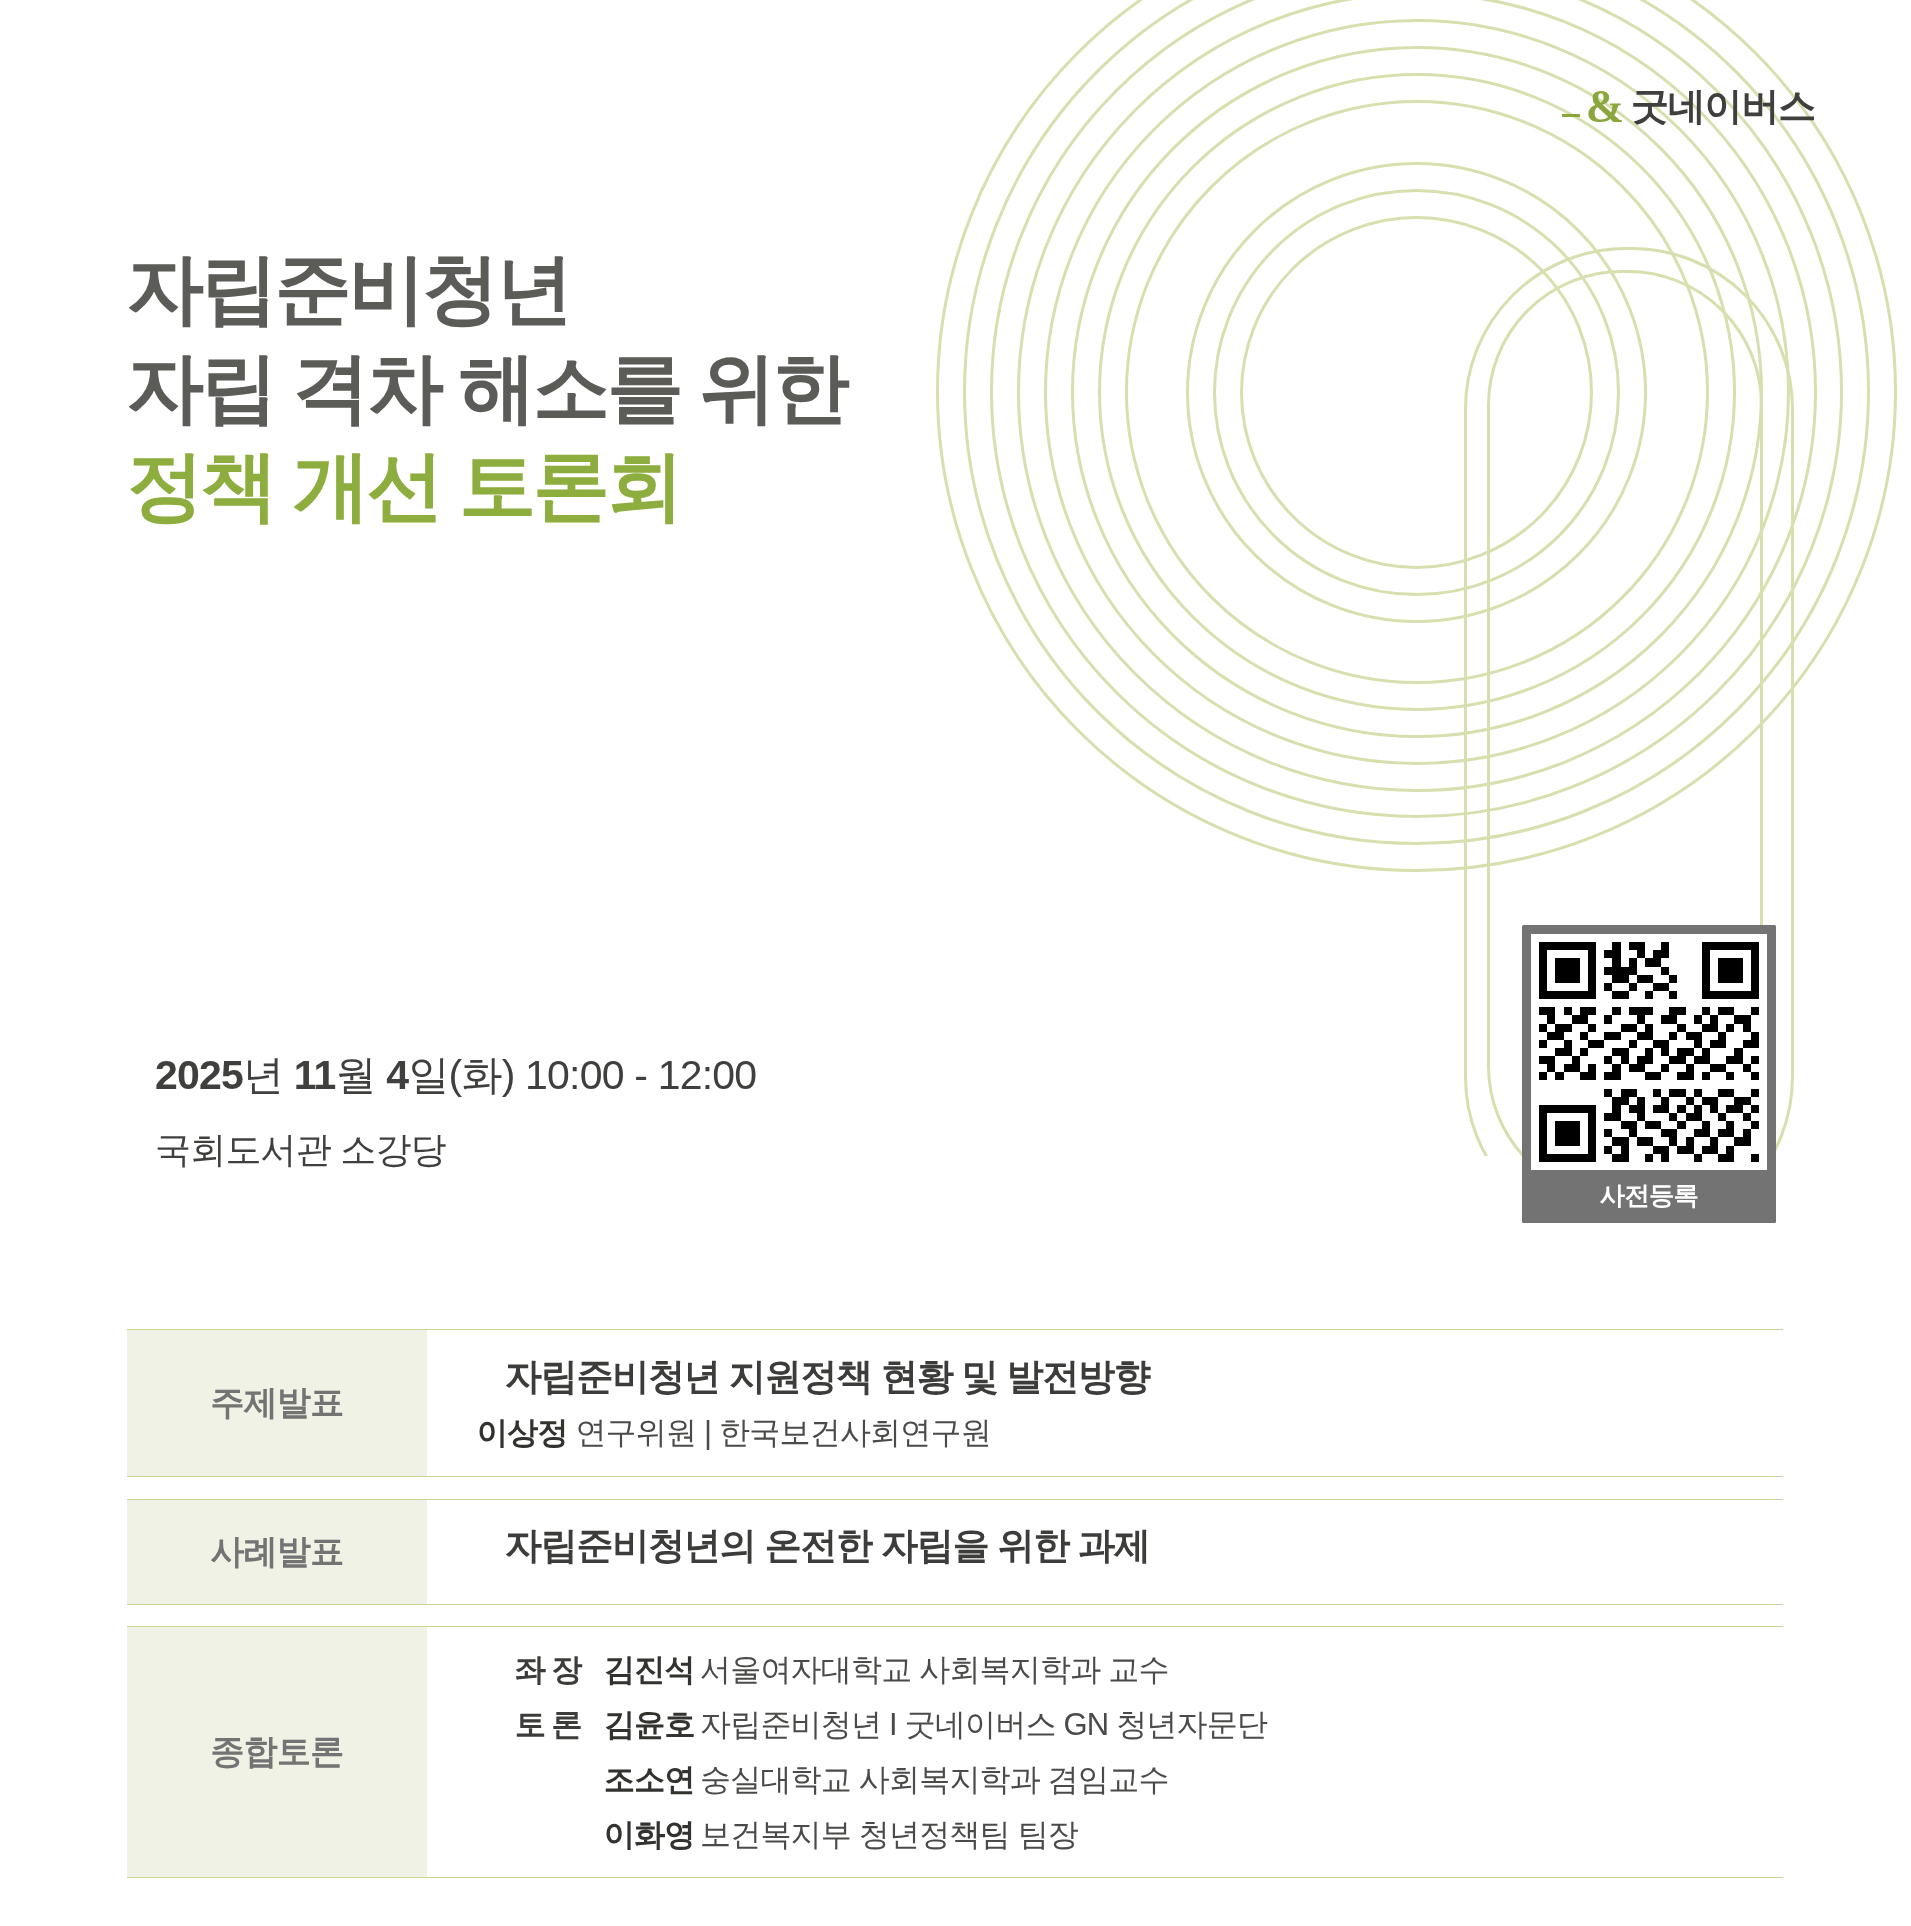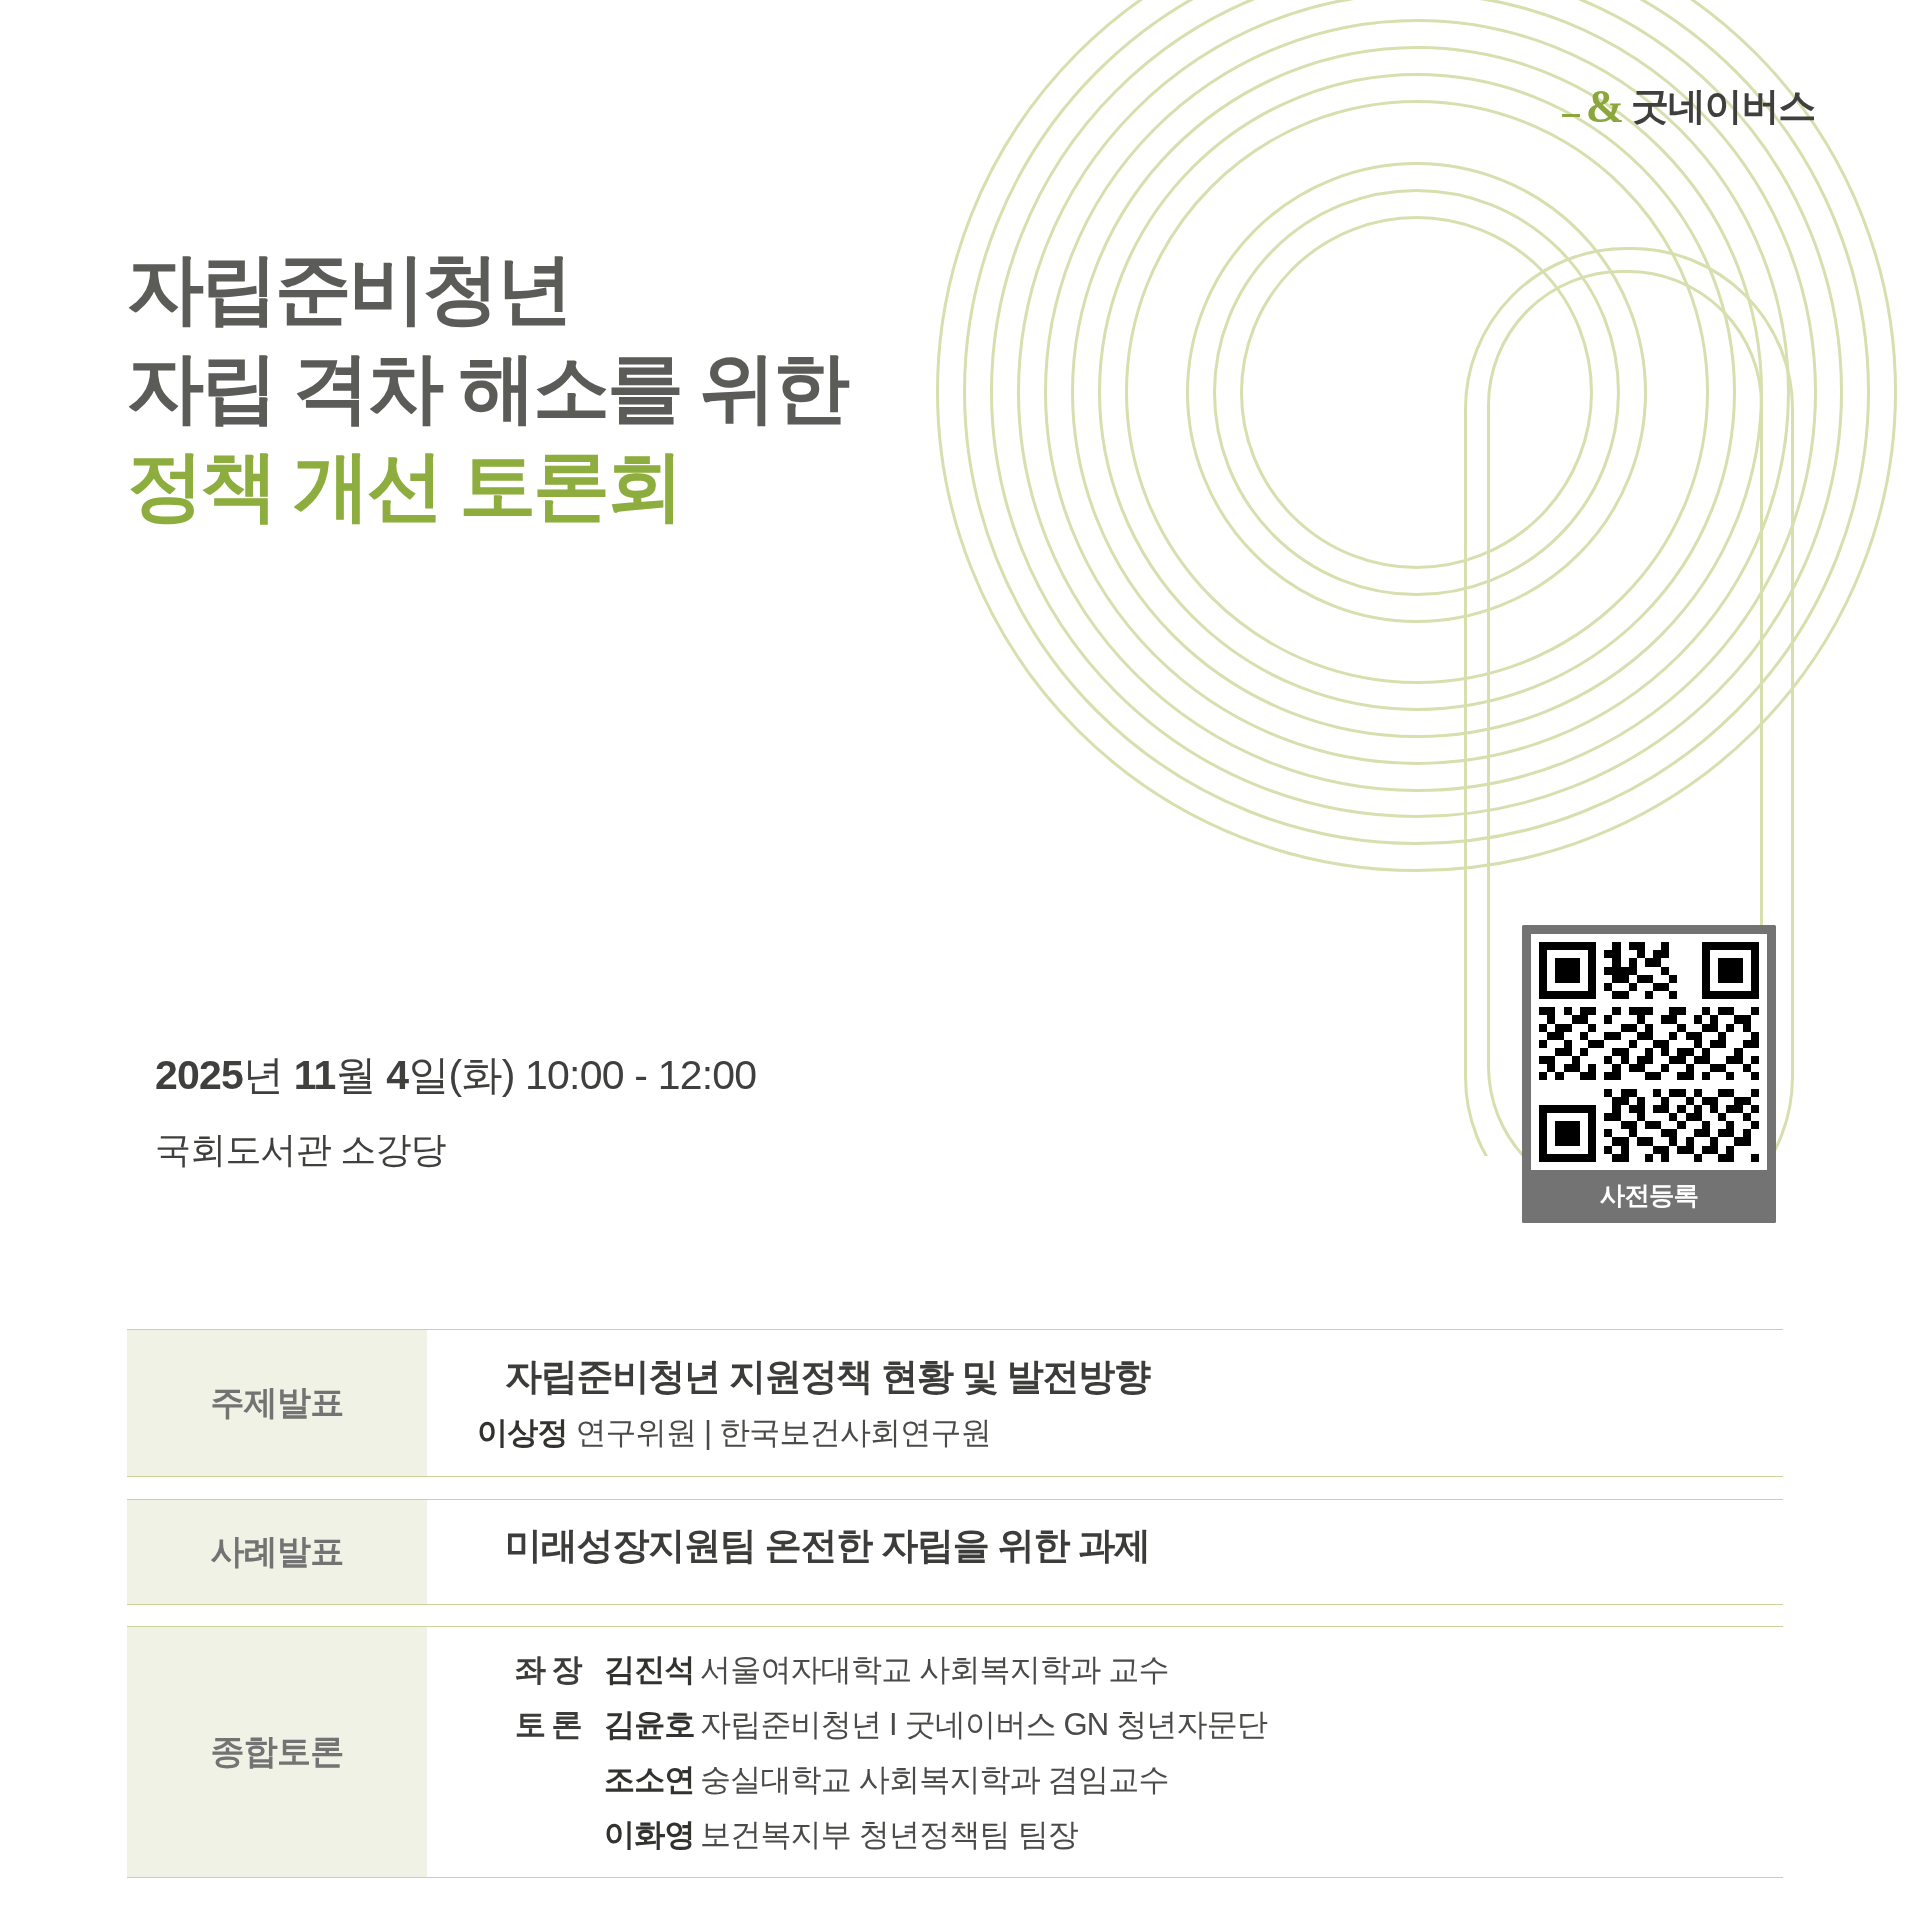--- a/index.html
+++ b/index.html
@@ -425,21 +425,21 @@
     <div class="row-label">주제발표</div>
     <div class="row-body">
       <div class="sess-title">자립준비청년 지원정책 현황 및 발전방향</div>
       <div class="sess-sub"><b>이상정</b><span> 연구위원 | 한국보건사회연구원</span></div>
     </div>
   </div>
 
   <div class="row">
     <div class="row-label">사례발표</div>
     <div class="row-body">
-      <div class="sess-title">미래성장지원팀 온전한 자립을 위한 과제</div>
+      <div class="sess-title">자립준비청년의 온전한 자립을 위한 과제</div>
     </div>
   </div>
 
   <div class="row">
     <div class="row-label">종합토론</div>
     <div class="row-body">
       <div class="disc-line">
         <span class="disc-role">좌장</span>
         <span class="disc-name">김진석</span>
         <span class="disc-affil">서울여자대학교 사회복지학과 교수</span>

